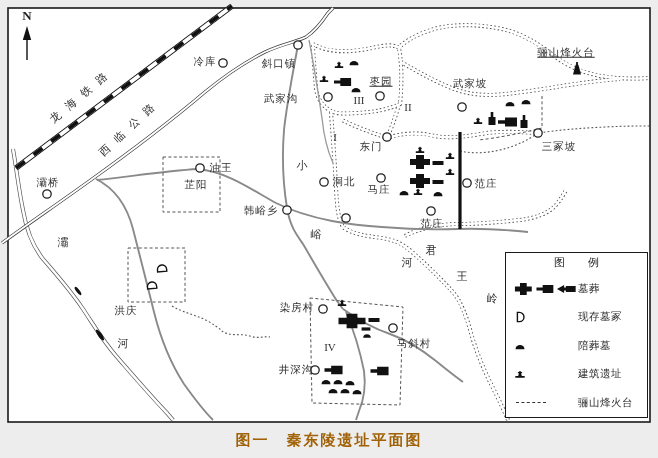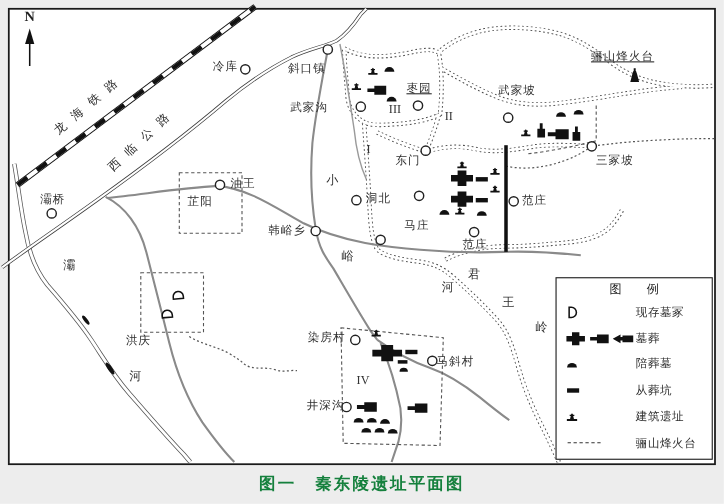--- a/index.html
+++ b/index.html
@@ -14,21 +14,21 @@
     position:absolute;transform:translate(-50%,-50%);
     font-size:10.5px;color:#2f2f2f;white-space:nowrap;line-height:1;
     letter-spacing:1px;
   }
   .lbl.zone{font-size:11px;letter-spacing:0;color:#333;}
   .lbl.rot{letter-spacing:9px;font-size:11px;}
   .lbl.single{font-size:11px;letter-spacing:0;}
   .lbl.compass{font-size:13px;font-weight:600;letter-spacing:0;color:#222;}
   #caption{
     position:absolute;left:329px;top:440px;transform:translate(-50%,-50%);
-    font-size:15px;font-weight:600;letter-spacing:2px;color:#15803d;white-space:nowrap;
+    font-size:15px;font-weight:600;letter-spacing:2px;color:#a16207;white-space:nowrap;
   }
   #legend{
     position:absolute;left:505px;top:252px;width:143px;height:166px;
     background:#fff;border:1.4px solid #1a1a1a;box-sizing:border-box;
     display:flex;flex-direction:column;justify-content:space-between;
     padding:2px 0 4px 0;
   }
   .leg-title{font-size:11px;color:#222;text-align:center;letter-spacing:6px;text-indent:6px;}
   .leg-row{display:flex;align-items:center;height:20px;}
   .leg-sym{width:64px;padding-left:8px;display:flex;align-items:center;gap:3px;flex:0 0 auto;}
@@ -246,34 +246,34 @@
 
 <div class="lbl compass" style="left:27px;top:15px;">N</div>
 <div class="lbl rot" style="left:82px;top:95px;transform:translate(-50%,-50%) rotate(-40deg);">龙海铁路</div>
 <div class="lbl rot" style="left:130px;top:127px;transform:translate(-50%,-50%) rotate(-43deg);">西临公路</div>
 
 <div class="lbl" style="left:205px;top:62px;text-align:right;">冷库</div>
 <div class="lbl" style="left:279px;top:64px;">斜口镇</div>
 <div class="lbl" style="left:281px;top:99px;">武家沟</div>
 <div class="lbl" style="left:48px;top:183px;">灞桥</div>
 <div class="lbl" style="left:221px;top:168px;">油王</div>
-<div class="lbl" style="left:182px;top:185px;">芷阳</div>
+<div class="lbl" style="left:196px;top:185px;">芷阳</div>
 <div class="lbl" style="left:261px;top:211px;">韩峪乡</div>
 <div class="lbl" style="left:126px;top:311px;">洪庆</div>
 <div class="lbl" style="left:344px;top:182px;">洞北</div>
-<div class="lbl" style="left:379px;top:206px;">马庄</div>
+<div class="lbl" style="left:379px;top:190px;">马庄</div>
 <div class="lbl" style="left:486px;top:184px;">范庄</div>
 <div class="lbl" style="left:432px;top:224px;">范庄</div>
 <div class="lbl" style="left:371px;top:123px;margin-top:24px;">东门</div>
 <div class="lbl" style="left:381px;top:82px;text-decoration:underline;">枣园</div>
 <div class="lbl" style="left:470px;top:84px;">武家坡</div>
 <div class="lbl" style="left:559px;top:147px;">三冢坡</div>
 <div class="lbl" style="left:566px;top:53px;text-decoration:underline;">骊山烽火台</div>
 <div class="lbl" style="left:297px;top:308px;">染房村</div>
-<div class="lbl" style="left:414px;top:330px;">马斜村</div>
+<div class="lbl" style="left:414px;top:344px;">马斜村</div>
 <div class="lbl" style="left:296px;top:370px;">井深沟</div>
 
 <div class="lbl single" style="left:63px;top:242px;">灞</div>
 <div class="lbl single" style="left:123px;top:343px;">河</div>
 <div class="lbl single" style="left:302px;top:165px;">小</div>
 <div class="lbl single" style="left:316px;top:234px;">峪</div>
 <div class="lbl single" style="left:407px;top:262px;">河</div>
 <div class="lbl single" style="left:431px;top:250px;">君</div>
 <div class="lbl single" style="left:462px;top:276px;">王</div>
 <div class="lbl single" style="left:492px;top:298px;">岭</div>
@@ -281,59 +281,51 @@
 <div class="lbl zone" style="left:335px;top:137px;">I</div>
 <div class="lbl zone" style="left:408px;top:107px;">II</div>
 <div class="lbl zone" style="left:359px;top:100px;text-align:center;">III</div>
 <div class="lbl zone" style="left:330px;top:347px;">IV</div>
 
 <div id="legend">
   <div class="leg-title">图　例</div>
 
   <div class="leg-row">
     <div class="leg-sym">
+      <svg width="20" height="16" viewBox="-10 -8 20 16">
+            <use href="#ic-cross" transform="scale(0.9)"></use>
+          </svg>
+      <svg width="20" height="12" viewBox="-10 -6 20 12">
+            <use href="#ic-tombM" transform="scale(0.95)"></use>
+          </svg>
+      <svg width="22" height="12" viewBox="0 -6 22 12">
+            <use href="#ic-jia" transform="scale(0.95)"></use>
+          </svg>
+    </div>
+    <div class="leg-lab">墓葬</div>
+  </div>
+
+  <div class="leg-row">
+    <div class="leg-sym">
       <svg width="12" height="12" viewBox="-6 -6 12 12">
             <use href="#ic-mound"></use>
           </svg>
     </div>
     <div class="leg-lab">现存墓冢</div>
   </div>
 
   <div class="leg-row">
     <div class="leg-sym">
-      <svg width="20" height="16" viewBox="-10 -8 20 16">
-            <use href="#ic-cross" transform="scale(0.9)"></use>
-          </svg>
-      <svg width="20" height="12" viewBox="-10 -6 20 12">
-            <use href="#ic-tombM" transform="scale(0.95)"></use>
-          </svg>
-      <svg width="22" height="12" viewBox="0 -6 22 12">
-            <use href="#ic-jia" transform="scale(0.95)"></use>
-          </svg>
-    </div>
-    <div class="leg-lab">墓葬</div>
-  </div>
-
-  <div class="leg-row">
-    <div class="leg-sym">
       <svg width="12" height="8" viewBox="-6 -5 12 8">
             <use href="#ic-dome"></use>
           </svg>
     </div>
     <div class="leg-lab">陪葬墓</div>
   </div>
 
-  <div class="leg-row">
-    <div class="leg-sym">
-      <svg width="14" height="8" viewBox="-7 -4 14 8">
-            <use href="#ic-pit"></use>
-          </svg>
-    </div>
-    <div class="leg-lab">从葬坑</div>
-  </div>
 
   <div class="leg-row">
     <div class="leg-sym">
       <svg width="12" height="10" viewBox="-5 -5 10 9">
             <use href="#ic-bld"></use>
           </svg>
     </div>
     <div class="leg-lab">建筑遗址</div>
   </div>
 

